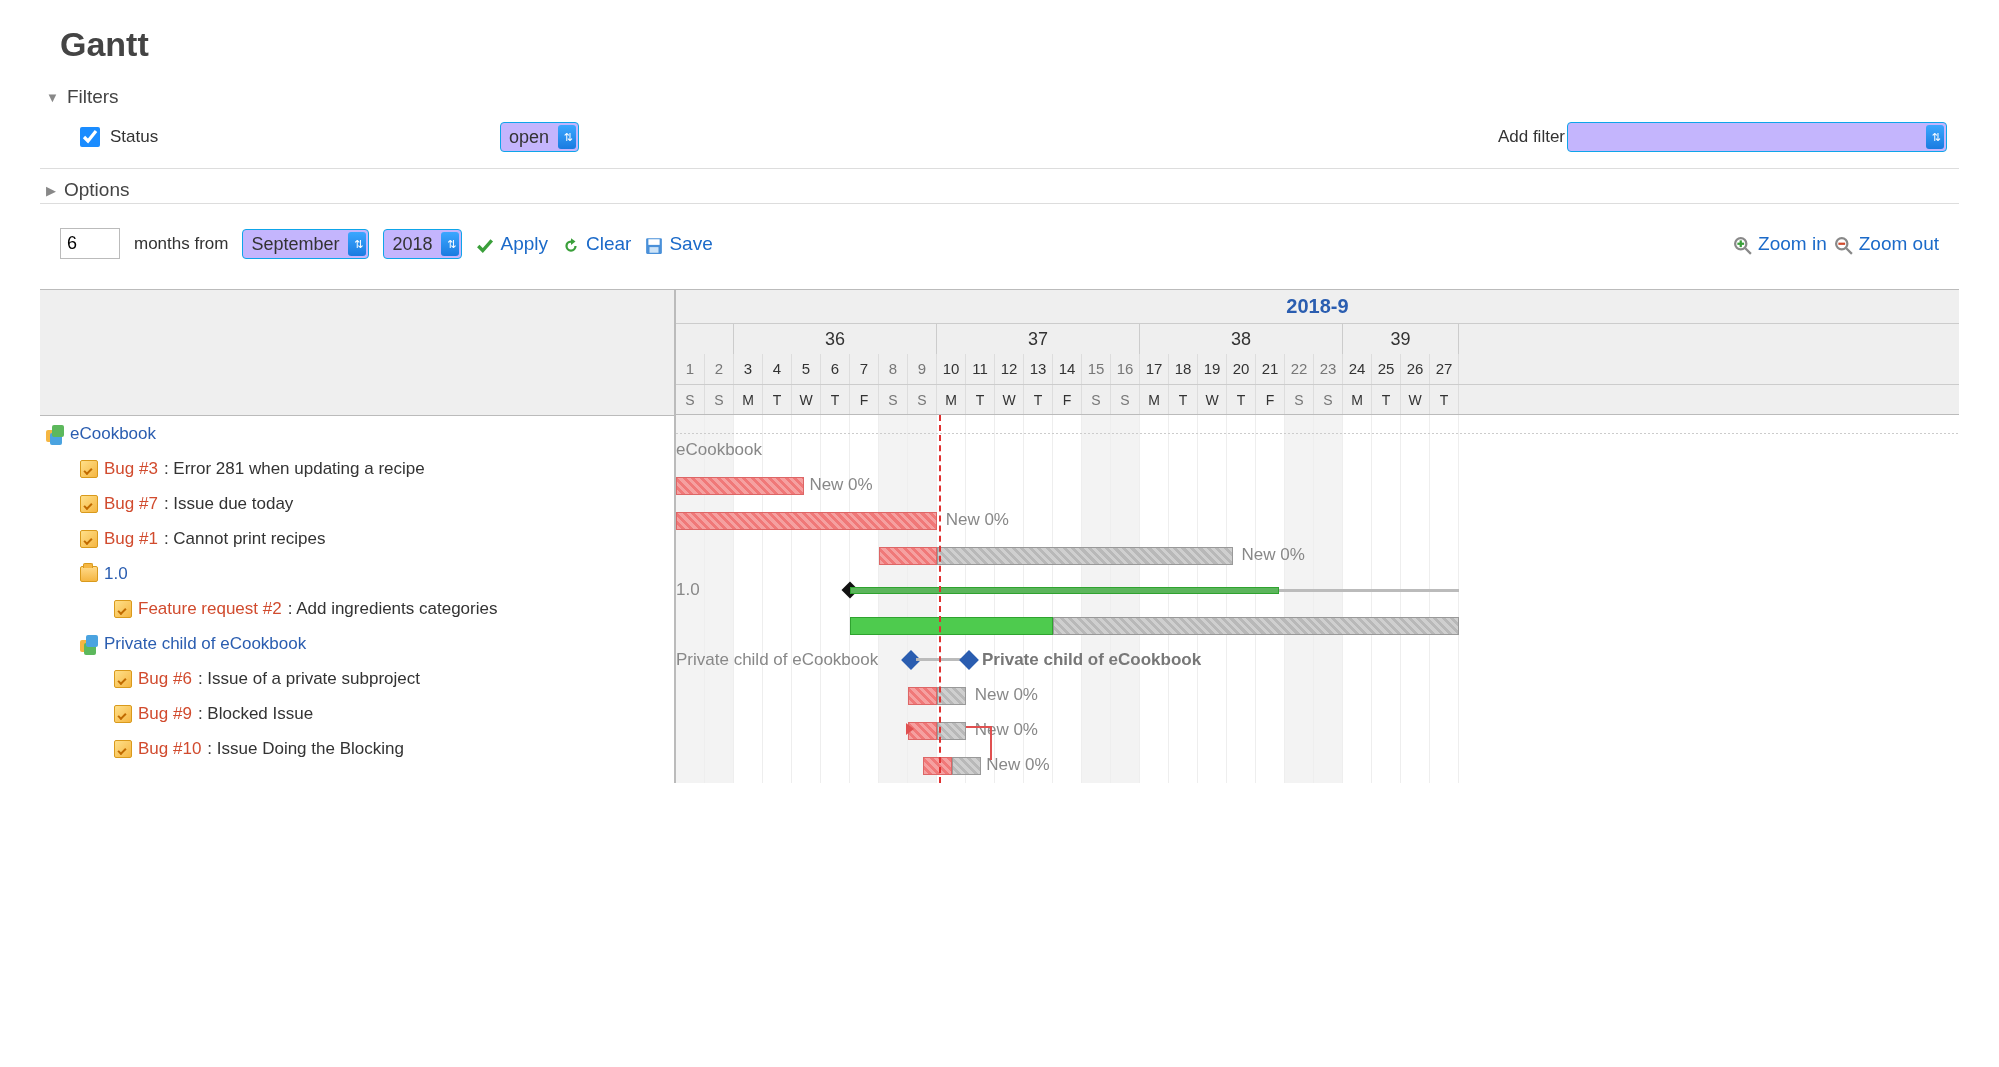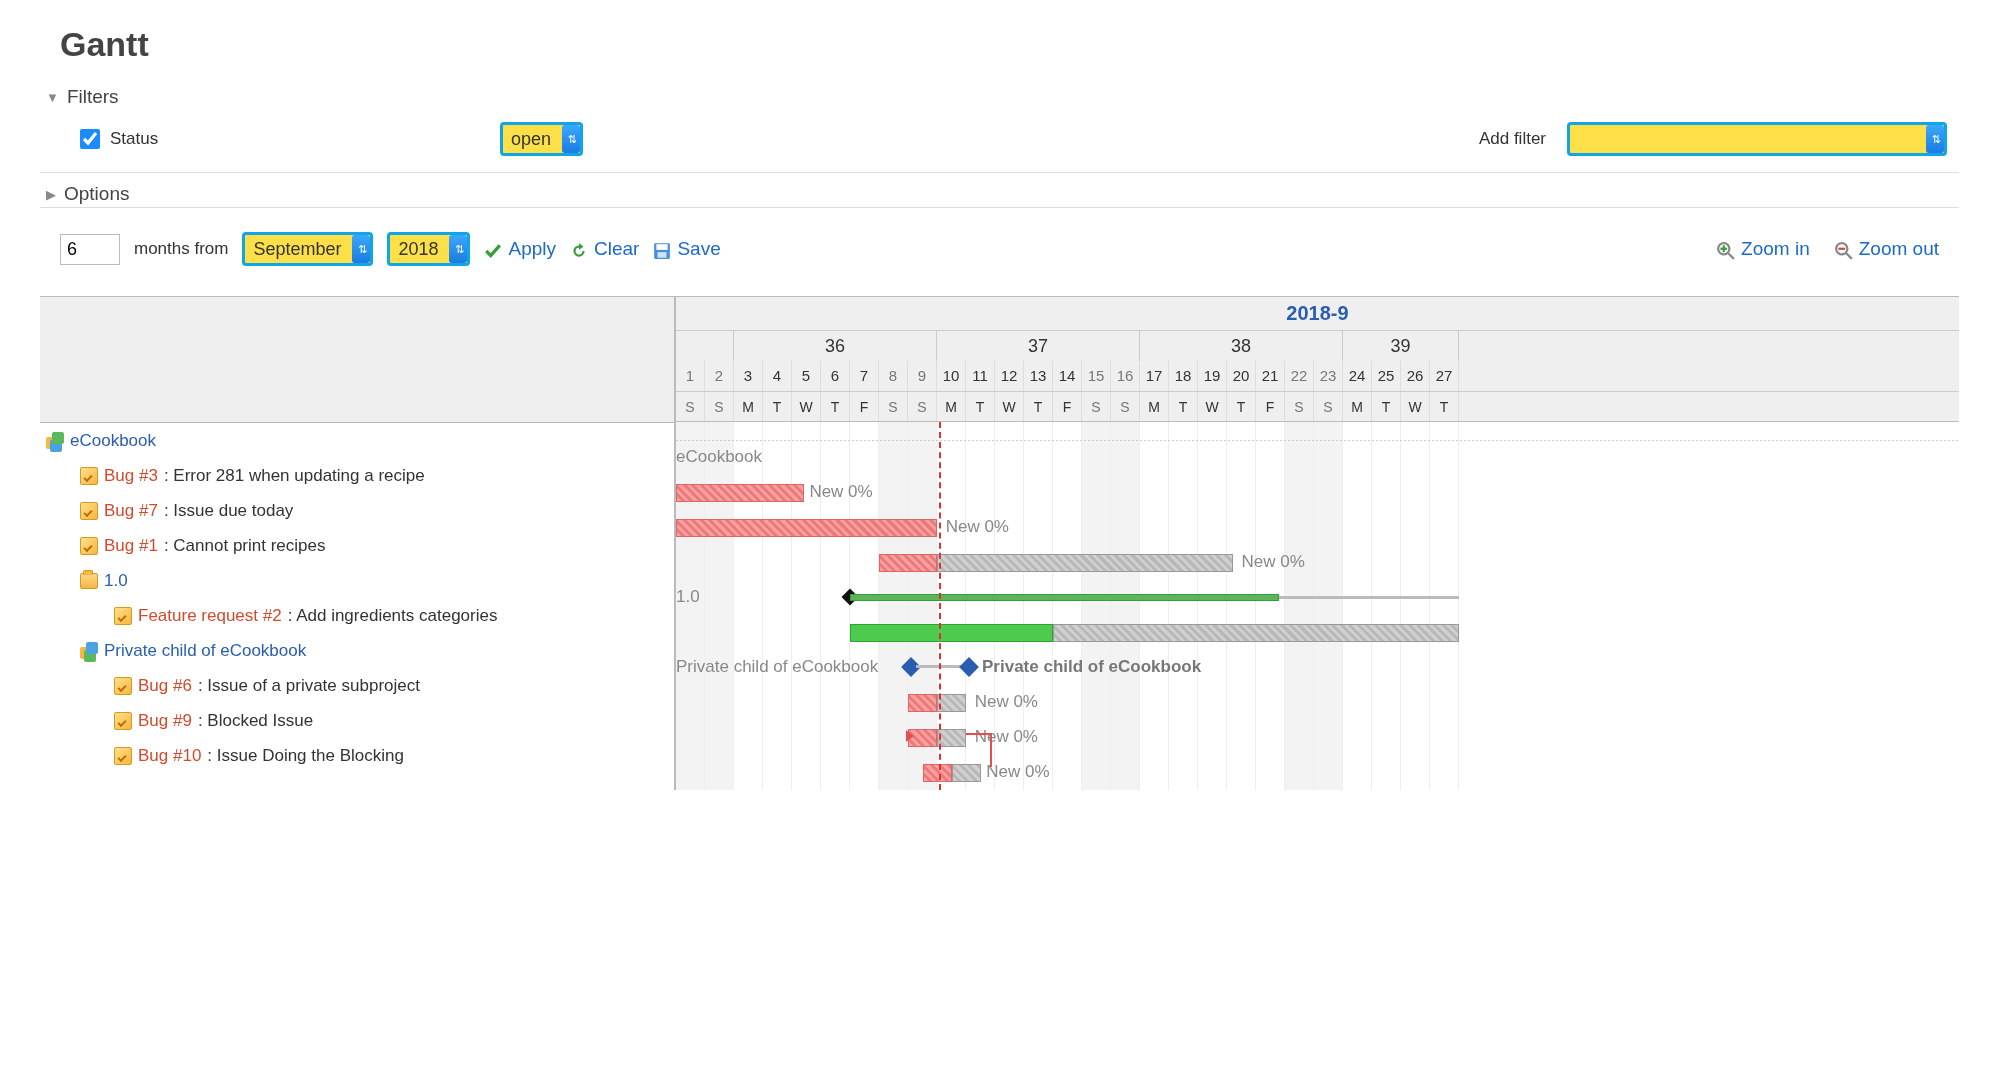--- a/index.html
+++ b/index.html
@@ -5,31 +5,31 @@
 * { box-sizing: border-box; margin: 0; padding: 0; }
 body { font-family: -apple-system, "Helvetica Neue", Arial, sans-serif; font-size: 17px; color: #333; background: #fff; padding: 10px 40px; }
 h2.title { font-size: 34px; font-weight: 600; color: #444; margin: 15px 20px 20px; }
 .filters-section, .options-section { border-bottom: 1px solid #ddd; margin: 8px 0; }
 fieldset { border: none; }
 legend { color: #444; font-size: 19px; padding: 2px 6px; cursor: pointer; display: flex; align-items: center; gap: 8px; }
 .toggle-arrow { font-size: 13px; color: #888; }
 .filters-body { padding: 12px 12px 16px 40px; display: flex; align-items: center; }
 .filter-left { display: flex; align-items: center; gap: 10px; flex: 0 0 420px; }
 .filter-mid { flex: 0 0 460px; }
-.filter-right { flex: 1; display: flex; align-items: center; gap: 21px; justify-content: flex-end; }
+.filter-right { flex: 1; display: flex; align-items: center; gap: 2px; justify-content: flex-end; }
 input[type=checkbox].mac-check { width: 20px; height: 20px; accent-color: #1a8cff; }
 .select-wrap { position: relative; display: inline-block; }
-.select-wrap select { appearance: none; -webkit-appearance: none; border: 3px solid #0ea5e9; border-radius: 4px; padding: 4px 28px 4px 8px; font-size: 18px; background: #fde047; color: #333; }
+.select-wrap select { appearance: none; -webkit-appearance: none; border: 1px solid #0ea5e9; border-radius: 4px; padding: 4px 28px 4px 8px; font-size: 18px; background: #c4b5fd; color: #333; }
 .select-wrap::after { content: ""; position: absolute; right: 3px; top: 3px; bottom: 3px; width: 18px; background: linear-gradient(#3ba7ff,#1a7be0); border-radius: 3px; pointer-events: none; }
 .select-wrap::before { content: "⇅"; position: absolute; right: 6px; top: 50%; transform: translateY(-50%); color: #fff; font-size: 11px; z-index: 2; pointer-events: none; }
 .wide-select { width: 380px; }
 .months-row { display: flex; align-items: center; gap: 14px; padding: 16px 20px; }
 input.months-input { width: 60px; border: 1px solid #bbb; padding: 4px 6px; font-size: 18px; }
 .action-link { color: #1b6ac9; text-decoration: none; cursor: pointer; display: inline-flex; align-items: flex-end; gap: 6px; font-size: 19px; }
-.zoom-group { margin-left: auto; display: flex; gap: 25px; }
+.zoom-group { margin-left: auto; display: flex; gap: 8px; }
 svg.icon { width: 18px; height: 18px; }
 
 
 .gantt-container { border-top: 1px solid #bbb; margin-top: 14px; display: flex; }
 .gantt-subjects { width: 636px; flex: none; border-right: 2px solid #bbb; }
 .gantt-subjects-header { height: 126px; background: #efefef; border-bottom: 1px solid #bbb; }
 .subject-row { height: 35px; display: flex; align-items: center; gap: 6px; padding-left: 6px; white-space: nowrap; overflow: hidden; }
 .indent-0 { padding-left: 6px; }
 .indent-1 { padding-left: 40px; }
 .indent-2 { padding-left: 74px; }

